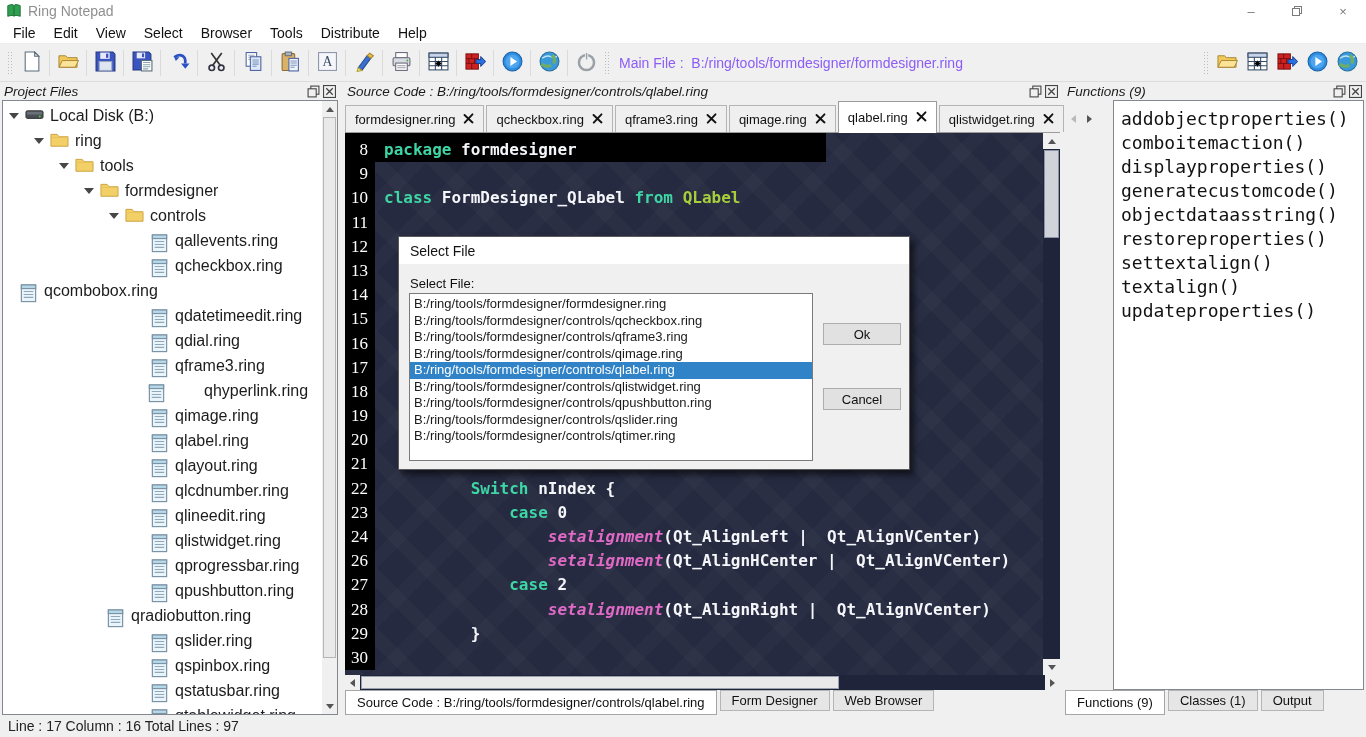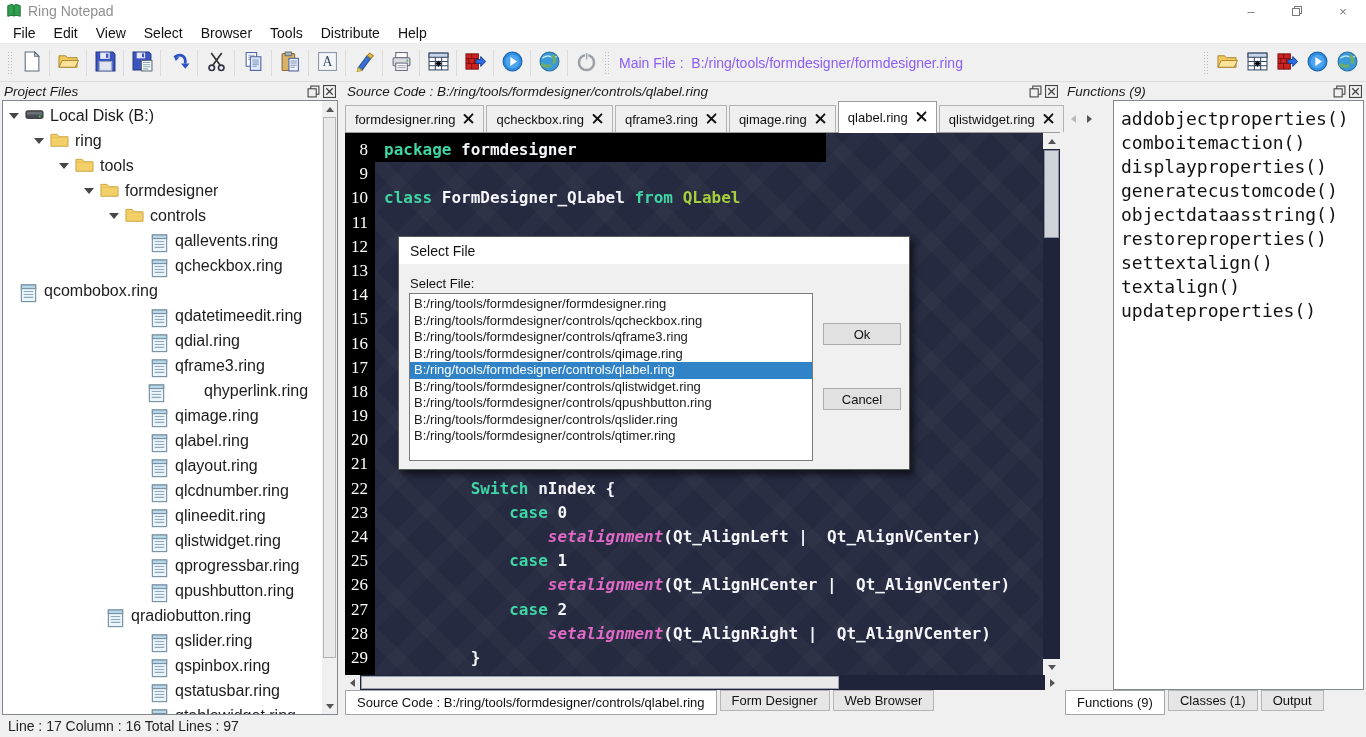--- a/index.html
+++ b/index.html
@@ -695,24 +695,20 @@
               <div class="gutter">22</div>
               <div class="code"><span class="tk-pl">         </span><span class="tk-kw">Switch</span><span class="tk-pl"> nIndex {</span></div>
             </div>
             <div class="ed-line">
               <div class="gutter">23</div>
               <div class="code"><span class="tk-pl">             </span><span class="tk-kw">case</span><span class="tk-pl"> 0</span></div>
             </div>
             <div class="ed-line">
               <div class="gutter">24</div>
               <div class="code"><span class="tk-pl">                 </span><span class="tk-fn">setalignment</span><span class="tk-pl">(Qt_AlignLeft |  Qt_AlignVCenter)</span></div>
-            </div>
-            <div class="ed-line">
-              <div class="gutter">25</div>
-              <div class="code"><span class="tk-pl">             </span><span class="tk-kw">case</span><span class="tk-pl"> 1</span></div>
             </div>
             <div class="ed-line">
               <div class="gutter">26</div>
               <div class="code"><span class="tk-pl">                 </span><span class="tk-fn">setalignment</span><span class="tk-pl">(Qt_AlignHCenter |  Qt_AlignVCenter)</span></div>
             </div>
             <div class="ed-line">
               <div class="gutter">27</div>
               <div class="code"><span class="tk-pl">             </span><span class="tk-kw">case</span><span class="tk-pl"> 2</span></div>
             </div>
             <div class="ed-line">

